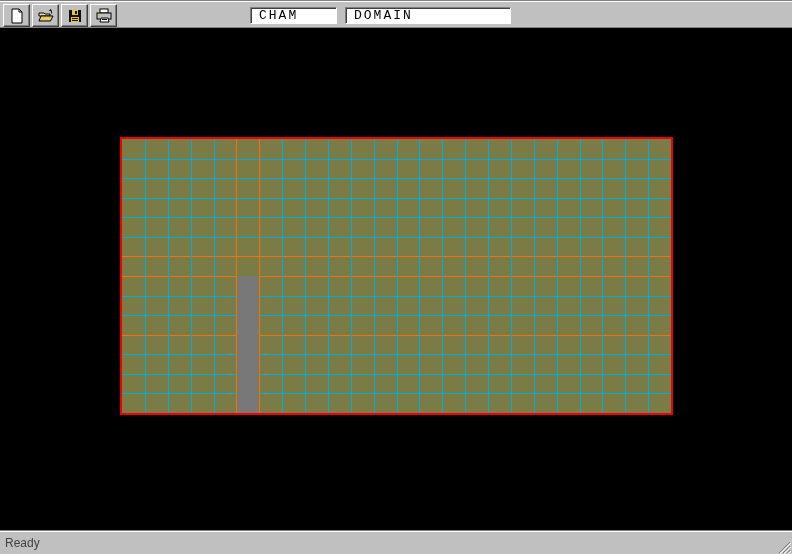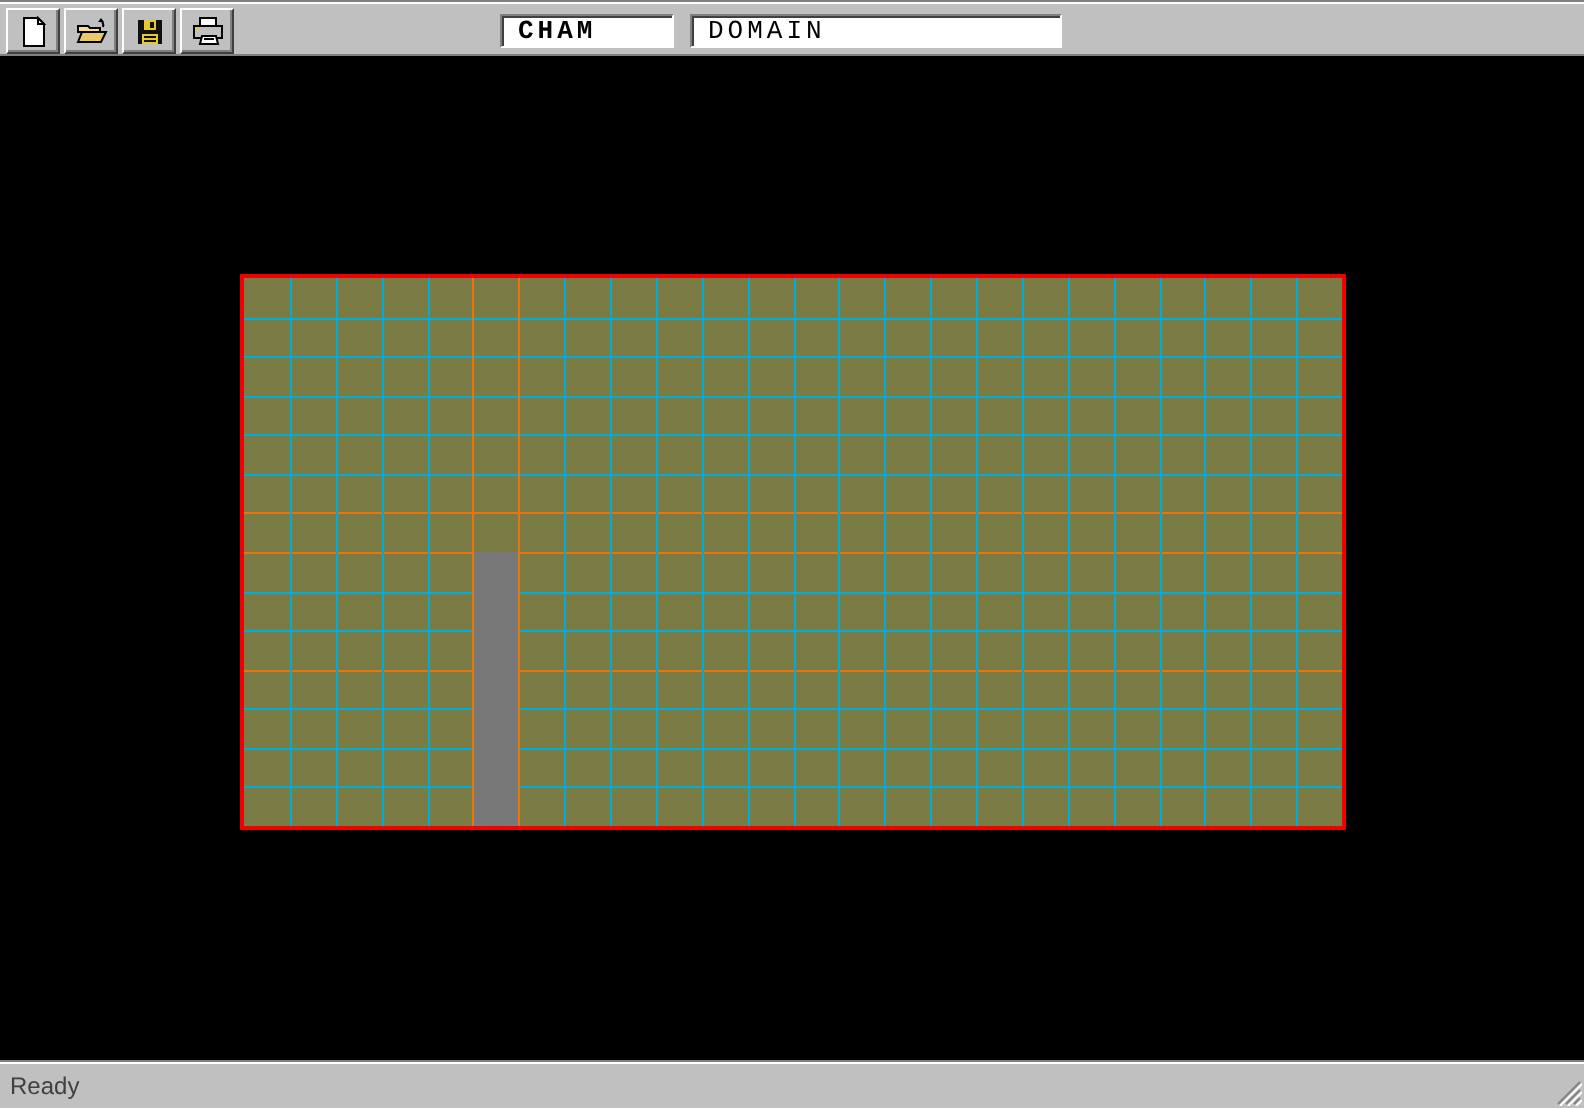--- a/index.html
+++ b/index.html
@@ -99,22 +99,22 @@
       <svg width="16" height="16" viewBox="0 0 16 16">
         <rect x="4" y="1" width="8" height="4" fill="#FFFFFF" stroke="#000" stroke-width="1"></rect>
         <rect x="1" y="5" width="14" height="6" fill="#C0C0C0" stroke="#000" stroke-width="1"></rect>
         <rect x="2" y="6" width="2" height="1" fill="#E8C830"></rect>
         <path d="M4 14 l1 -4 h7 l1 4 z" fill="#FFFFFF" stroke="#000" stroke-width="1"></path>
         <line x1="6" y1="11.5" x2="11" y2="11.5" stroke="#000" stroke-width="1"></line>
       </svg>
     </span>
   </button>
 
-  <input class="field" style="left: 250px; width: 87px; font-weight: bold;" value="CHAM">
-  <input class="field" style="left: 345px; width: 186px;" value="DOMAIN">
+  <input class="field" style="left: 250px; width: 87px;" value="CHAM">
+  <input class="field" style="left: 345px; width: 166px;" value="DOMAIN">
 </div>
 
 <div class="viewport">
   <div class="grid" style="left: 120px; top: 109px; width: 549px; height: 274px; border: 2px solid rgb(240, 0, 0); background: rgb(123, 123, 70);">
       <div class="gline hline" style="top: 20px; background: rgb(0, 174, 222);"></div>
       <div class="gline hline" style="top: 39px; background: rgb(0, 174, 222);"></div>
       <div class="gline hline" style="top: 59px; background: rgb(0, 174, 222);"></div>
       <div class="gline hline" style="top: 78px; background: rgb(0, 174, 222);"></div>
       <div class="gline hline" style="top: 98px; background: rgb(0, 174, 222);"></div>
       <div class="gline hline" style="top: 117px; background: rgb(232, 118, 12);"></div>

